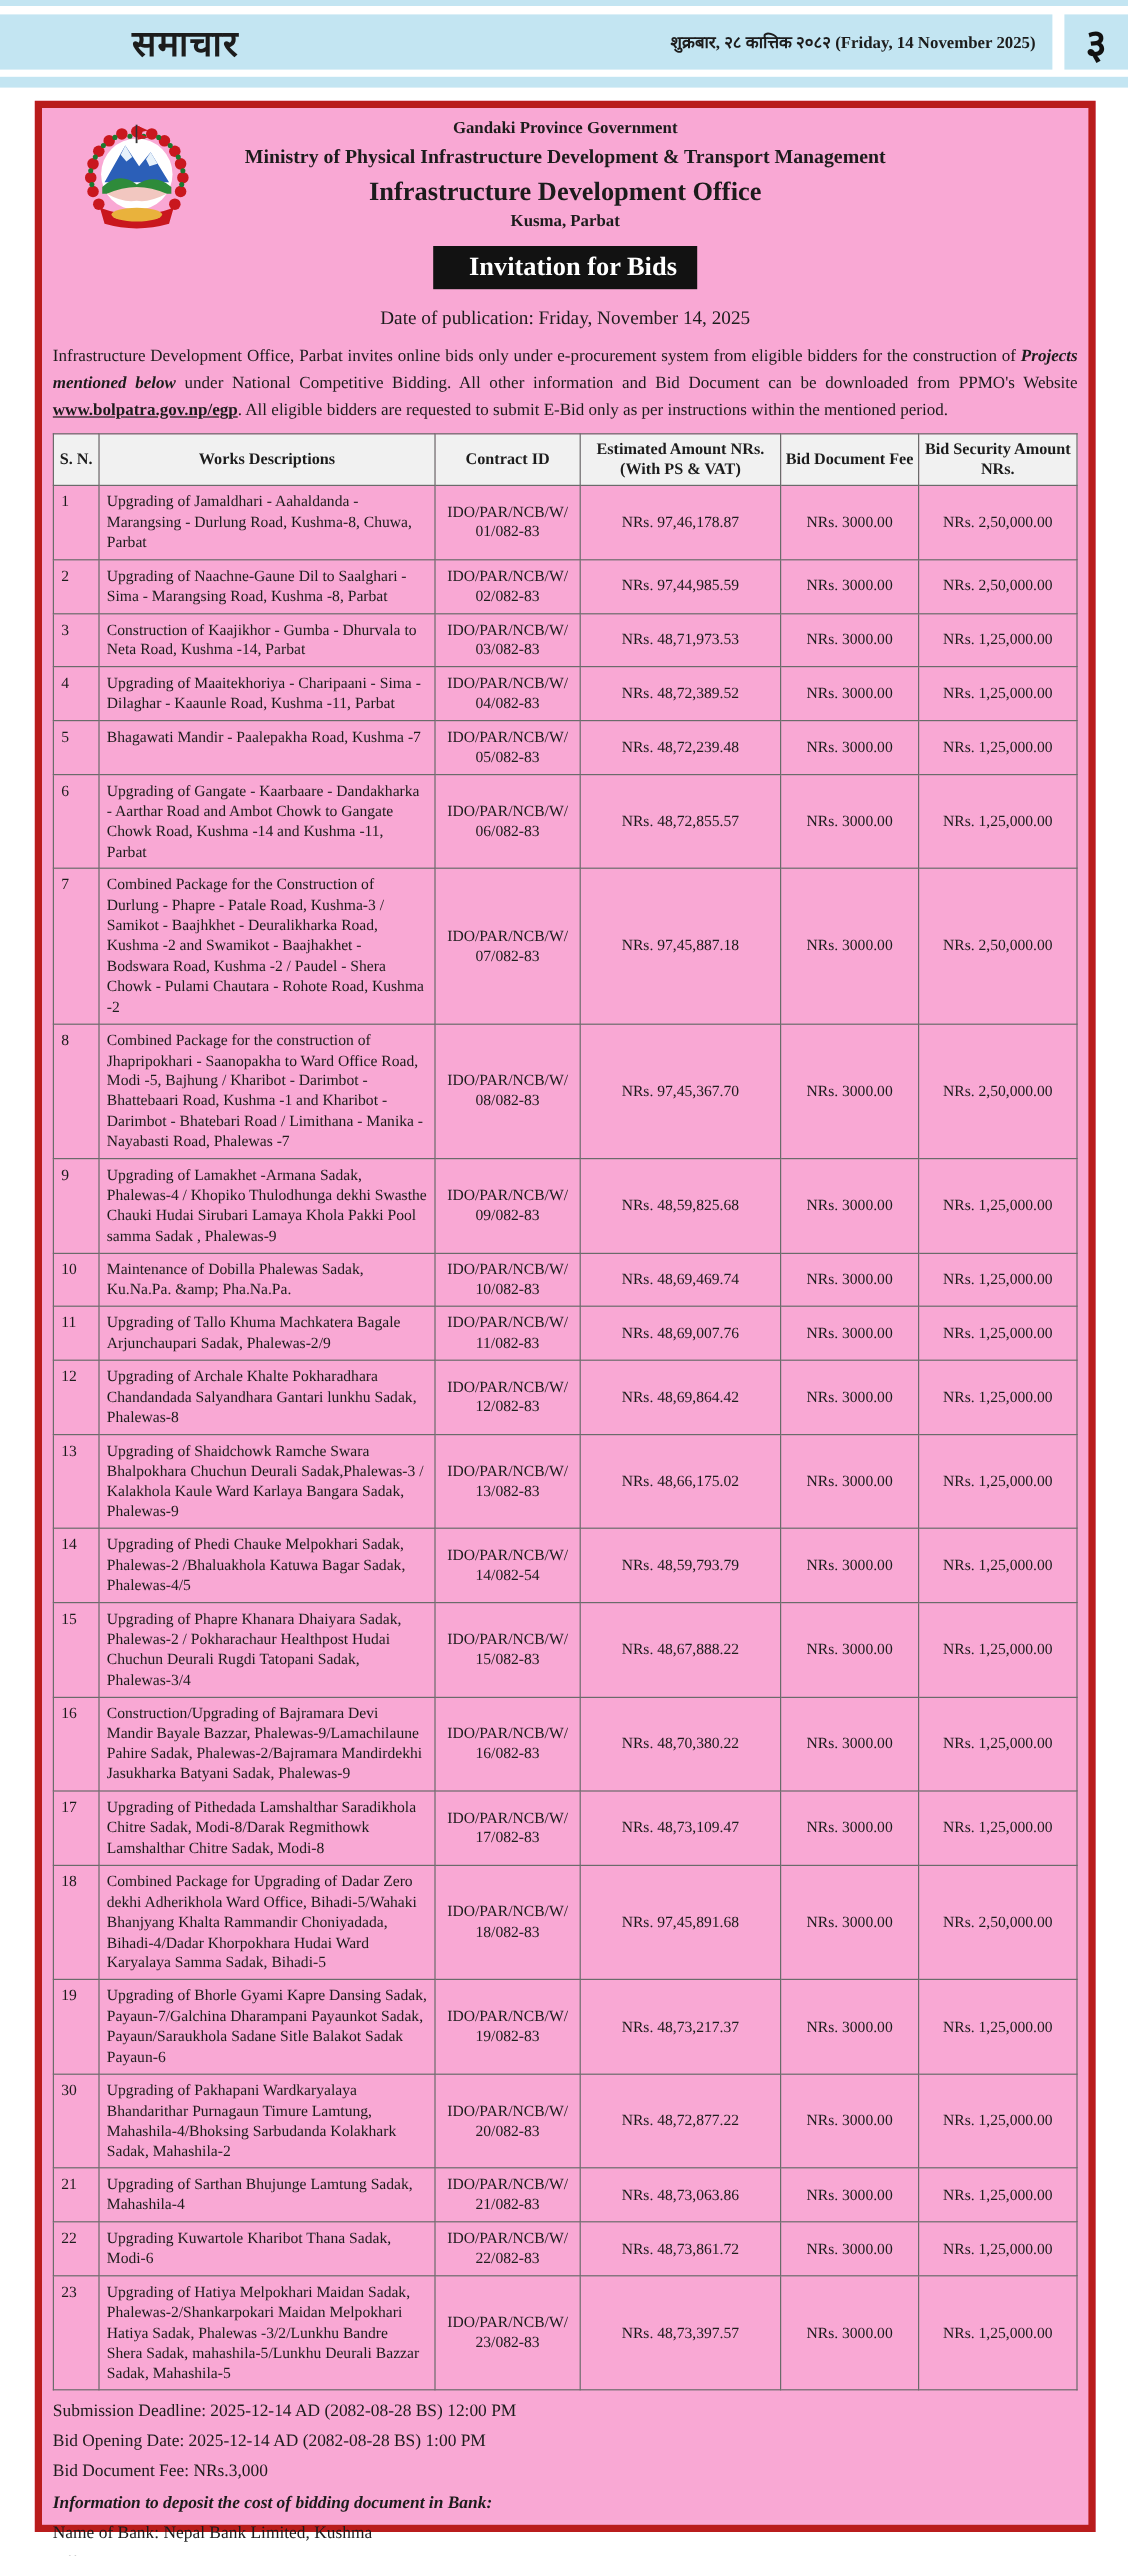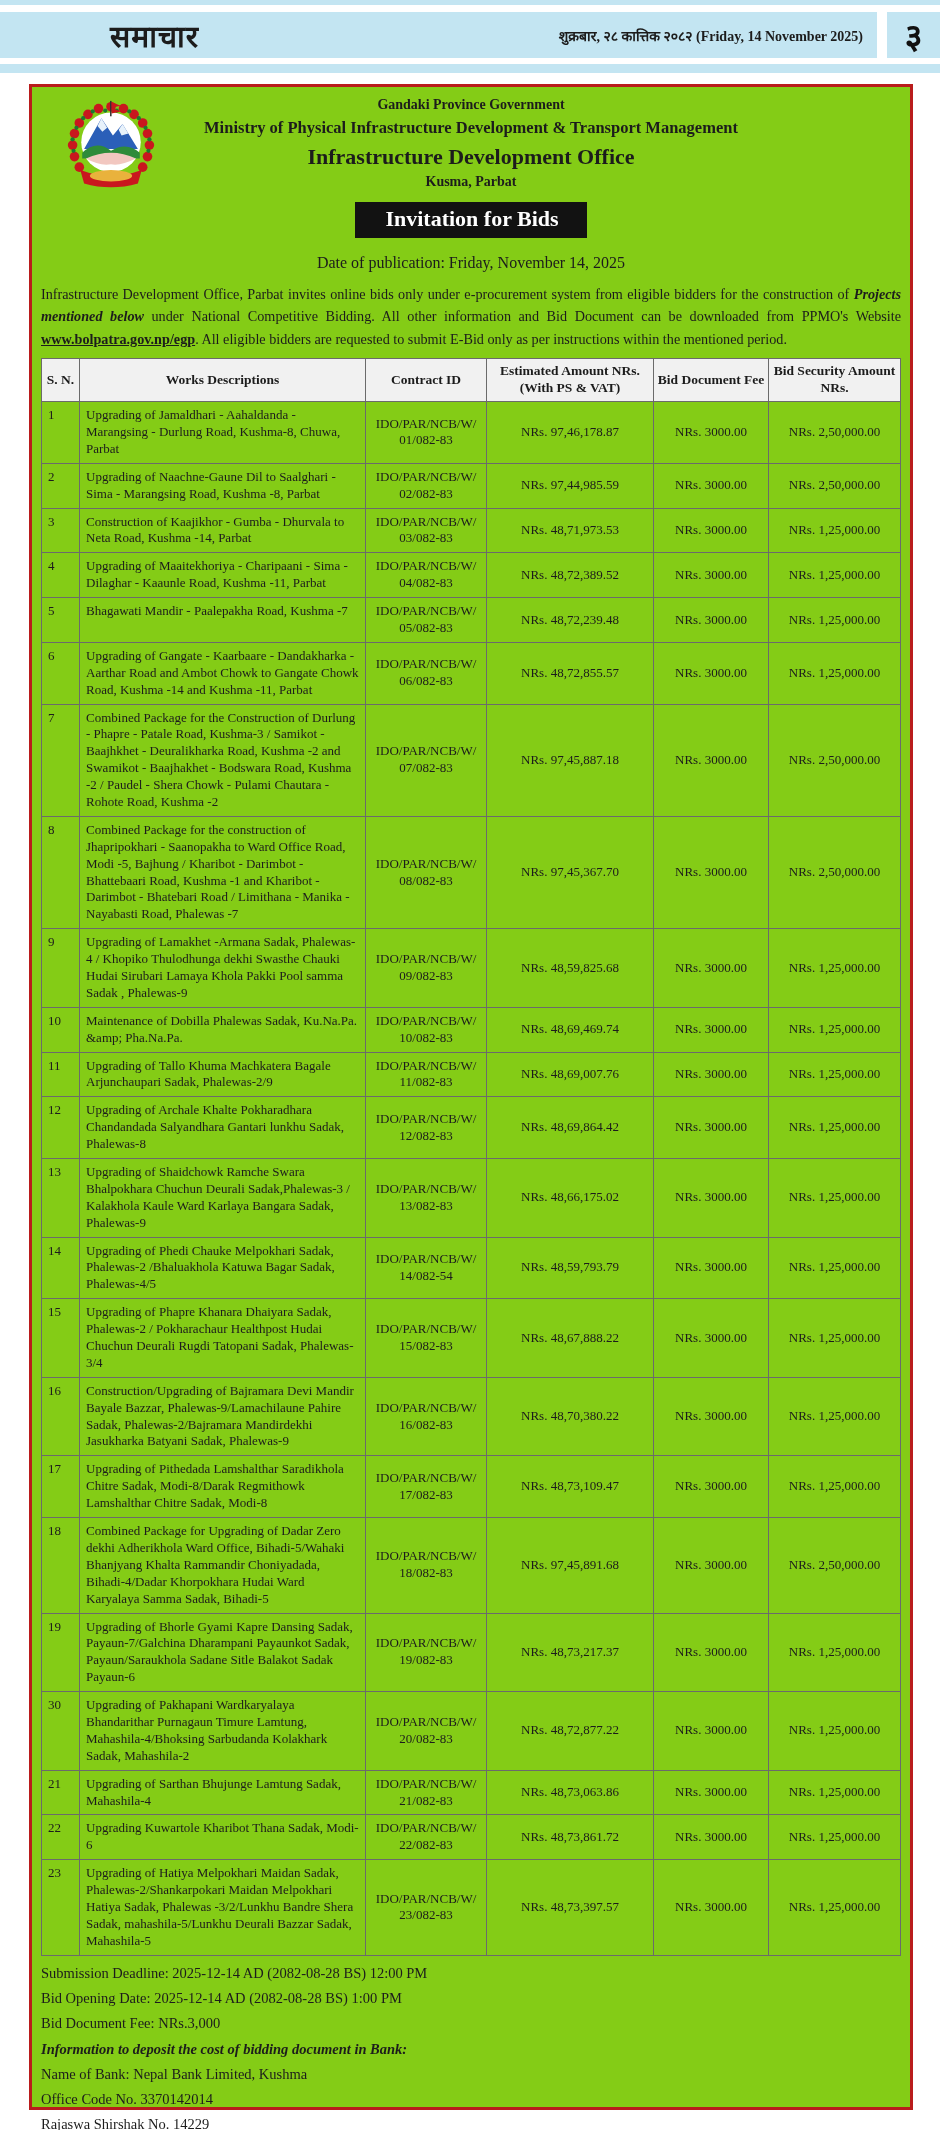--- a/index.html
+++ b/index.html
@@ -20,32 +20,32 @@
   .masthead-date { font-size:14px; font-weight:bold; white-space:nowrap; }
   .page-number-box {
     background:#c3e5f2; width:53px; display:flex; align-items:center; justify-content:center;
     font-size:34px; font-weight:bold; color:#111;
   }
   .masthead-strip { height:9px; background:#c3e5f2; margin-top:6px; }
 
   
   .notice-box {
     position:absolute; left:29px; right:27px; top:84px; bottom:20px;
-    border:3px solid #b91c1c; background:#84cc16; padding:6px 9px 8px 9px;
+    border:6px solid #b91c1c; background:#f9a8d4; padding:6px 9px 8px 9px;
   }
   .letterhead { position:relative; text-align:center; padding-top:4px; }
   .logo { position:absolute; left:22px; top:6px; width:96px; height:96px; }
   .lh-government { font-size:14px; font-weight:bold; }
   .lh-ministry { font-size:16.5px; font-weight:bold; margin-top:5px; }
   .lh-office { font-size:22px; font-weight:bold; margin-top:6px; }
   .lh-location { font-size:14px; font-weight:bold; margin-top:4px; }
   .title-wrap { text-align:center; margin-top:12px; }
   .invitation-title {
     display:inline-block; background:#121212; color:#ffffff;
-    font-size:22px; font-weight:bold; padding:4px 28px 6px 30px;
+    font-size:22px; font-weight:bold; padding:4px 17px 6px 30px;
   }
   .pub-date { text-align:center; font-size:16px; margin-top:16px; }
   .intro { font-size:14.2px; line-height:1.58; text-align:justify; margin-top:11px; }
   .intro .bi { font-weight:bold; font-style:italic; }
   .intro .lnk { font-weight:bold; text-decoration:underline; }
 
   
   table.bids { width:100%; border-collapse:collapse; margin-top:8px; table-layout:fixed; }
   table.bids th, table.bids td {
     border:1px solid #6b6b6b; font-size:13px; padding:5px 6px; overflow-wrap:break-word;

